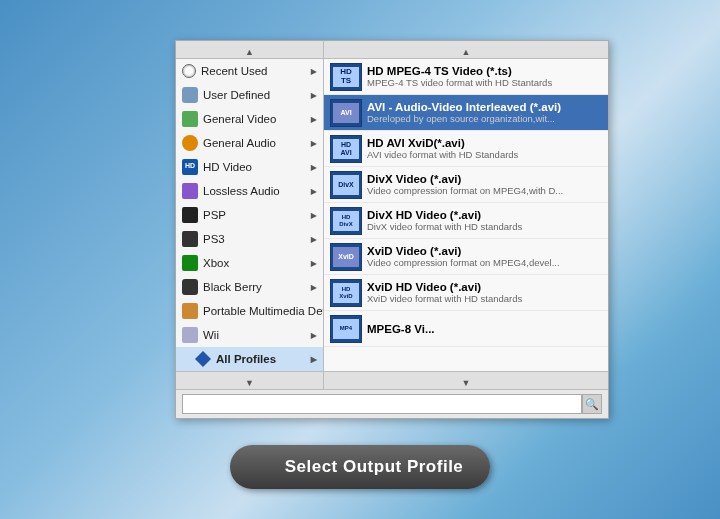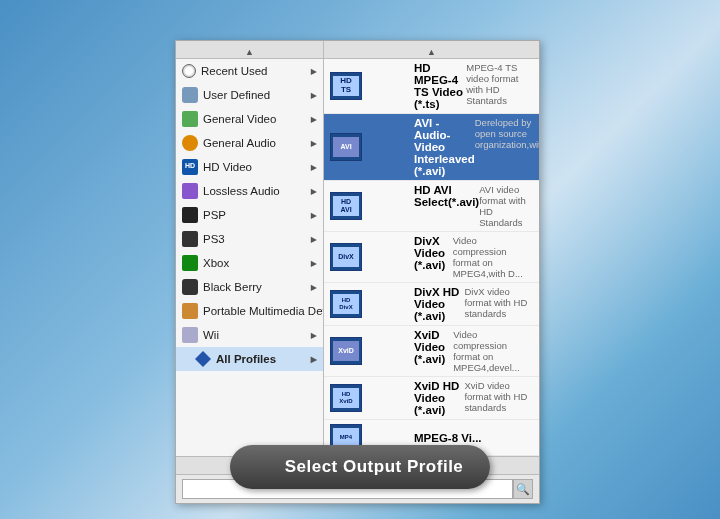--- a/index.html
+++ b/index.html
@@ -20,21 +20,21 @@
       width: 500px;
       height: 500px;
       background: radial-gradient(ellipse at center, rgba(255,255,255,0.15) 0%, transparent 70%);
       border-radius: 50%;
     }
 
     .panel-container {
       position: absolute;
       top: 40px;
       left: 175px;
-      width: 365px;
+      width: 434px;
       background: #f0f0f0;
       border: 1px solid #aaa;
       box-shadow: 2px 2px 8px rgba(0,0,0,0.3);
       display: flex;
       flex-direction: column;
     }
 
     
     .scroll-top {
       display: flex;
@@ -133,22 +133,21 @@
       font-weight: bold;
       text-align: center;
       line-height: 1.1;
     }
     .item-icon.hd {
       background: #1a4a8a;
     }
 
     .item-text {
       display: flex;
-      flex-direction: row;
-      margin-left: 47px;
+      flex-direction: column;
     }
     .item-title {
       font-size: 11.5px;
       font-weight: bold;
       color: inherit;
     }
     .item-desc {
       font-size: 9.5px;
       color: #666;
     }
@@ -394,21 +393,21 @@
           <span class="item-desc">Dereloped by open source organization,wit...</span>
         </div>
       </div>
       <div class="right-item">
         <div class="item-icon hd">
           <div style="background:#aaccff;width:26px;height:20px;display:flex;align-items:center;justify-content:center;">
             <span style="font-size:7px;color:#002266;font-weight:bold;">HD<br>AVI</span>
           </div>
         </div>
         <div class="item-text">
-          <span class="item-title">HD AVI Select(*.avi)</span>
+          <span class="item-title">HD AVI XviD(*.avi)</span>
           <span class="item-desc">AVI video format with HD Standards</span>
         </div>
       </div>
       <div class="right-item">
         <div class="item-icon hd">
           <div style="background:#aaccff;width:26px;height:20px;display:flex;align-items:center;justify-content:center;">
             <span style="font-size:7px;color:#002266;font-weight:bold;">DivX</span>
           </div>
         </div>
         <div class="item-text">

